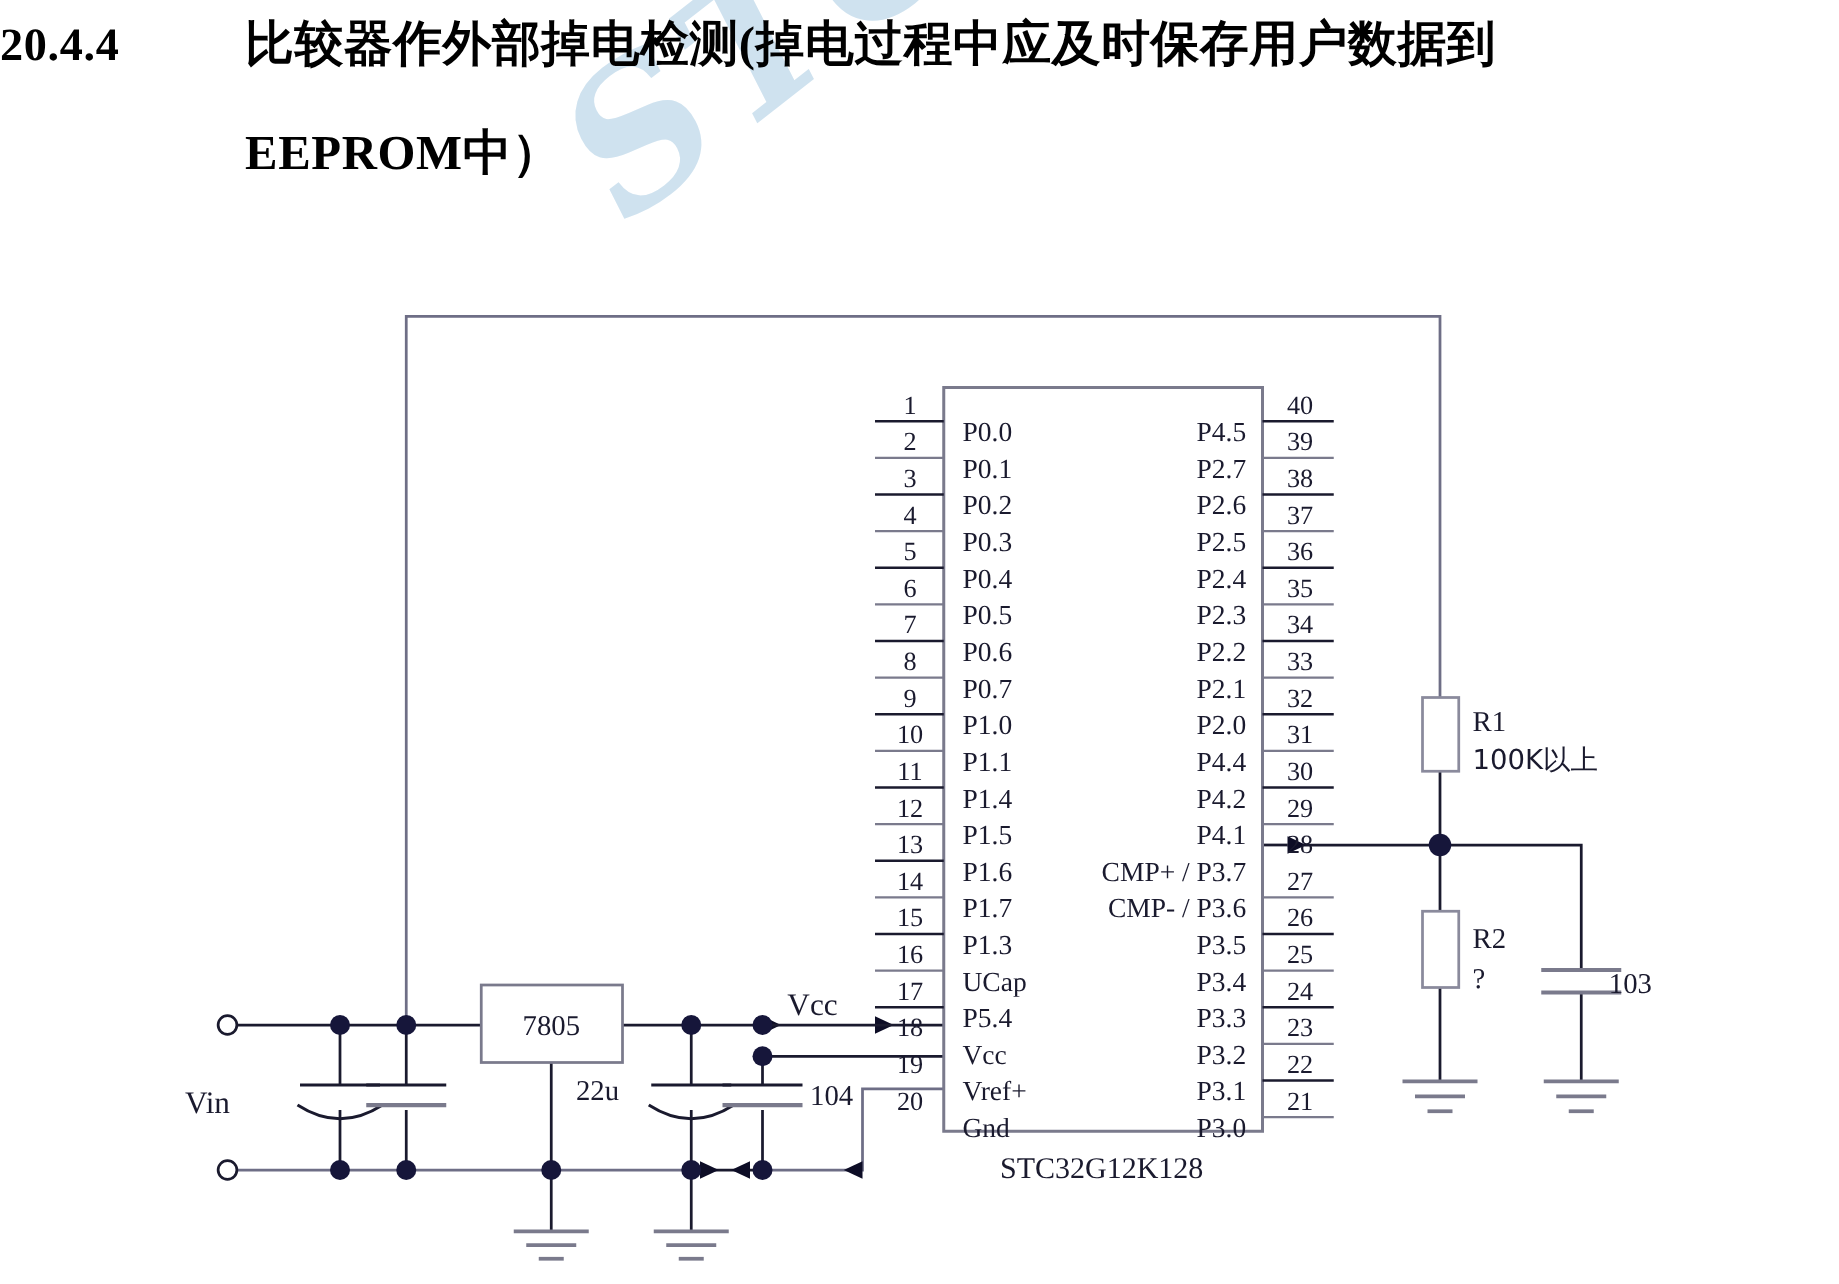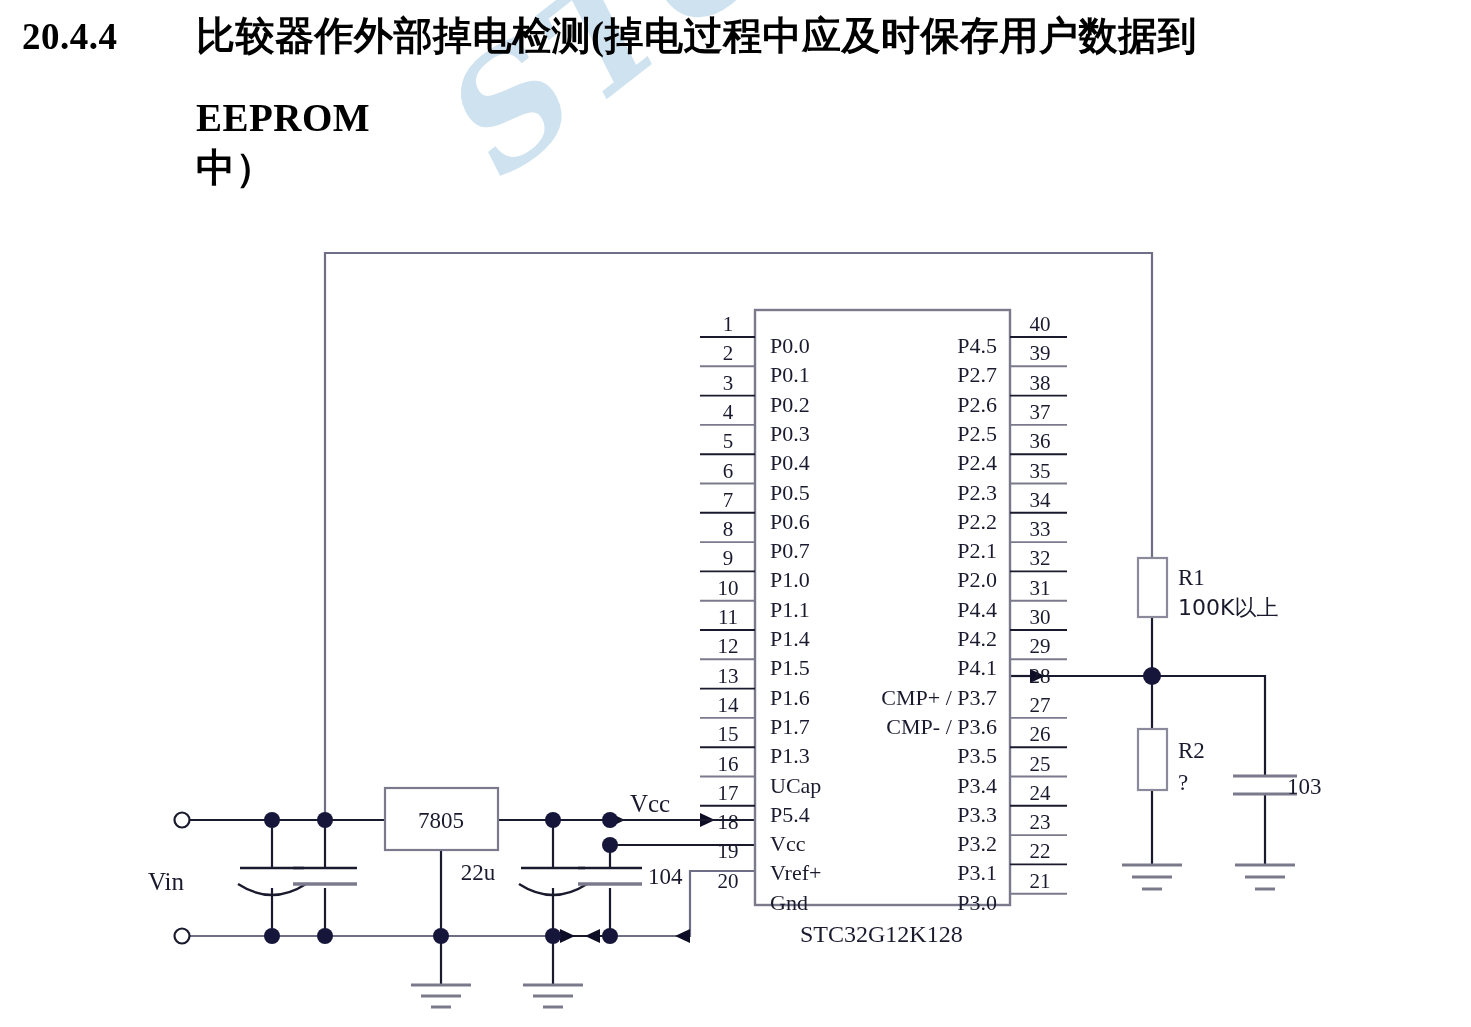--- a/index.html
+++ b/index.html
@@ -34,36 +34,35 @@
     align-items: baseline;
     font-weight: bold;
     color: #000000;
     letter-spacing: 0.5px;
   }
   .heading-num {
     font-family: "Liberation Serif", "DejaVu Serif", serif;
     font-size: 37px;
     font-weight: bold;
     width: 196px;
-    padding-left: 22px;
     box-sizing: border-box;
   }
   .heading-text {
     font-family: Liberation Serif, serif;
     font-size: 39px;
     font-weight: bold;
     line-height: 1.45;
   }
   .heading-text-serif {
     font-family: "Liberation Serif", "DejaVu Serif", serif;
     font-size: 39px;
     font-weight: bold;
   }
   .row1 { position: absolute; left: 0; top: 8px; }
-  .row2 { position: absolute; left: 196px; top: 95px; flex-direction: column; }
+  .row2 { position: absolute; left: 196px; top: 95px; }
 
   
   .watermark {
     position: absolute;
     left: 415px;
     top: 70px;
     font-family: "DejaVu Serif", "Liberation Serif", serif;
     font-style: italic;
     font-size: 150px;
     font-weight: bold;

